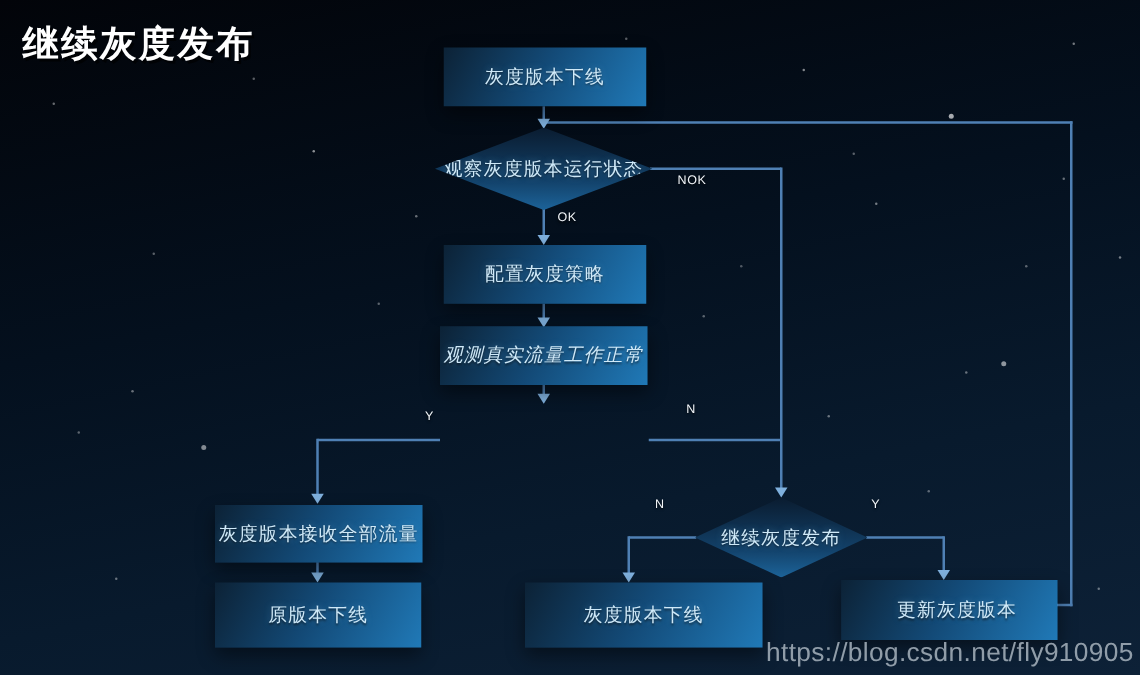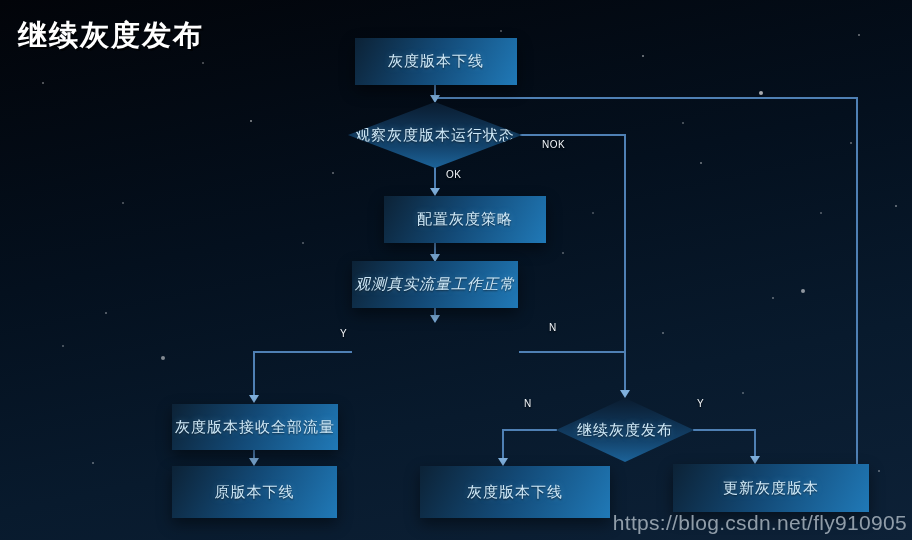--- a/index.html
+++ b/index.html
@@ -82,21 +82,21 @@
   <div class="arr" style="left:750px;top:456px;"></div>
 
   <div class="node box" style="left:355px;top:38px;width:162px;height:47px;">
     <span>灰度版本下线</span>
   </div>
 
   <div class="node diamond" style="left:348px;top:102px;width:174px;height:66px;">
     <span>观察灰度版本运行状态</span>
   </div>
 
-  <div class="node box" style="left:355px;top:196px;width:162px;height:47px;margin-left:29px;">
+  <div class="node box" style="left:355px;top:196px;width:162px;height:47px;">
     <span>配置灰度策略</span>
   </div>
 
   <div class="node box" style="left:352px;top:261px;width:166px;height:47px;font-style:italic;">
     <span>观测真实流量工作正常</span>
   </div>
 
 
   <div class="node box" style="left:172px;top:404px;width:166px;height:46px;">
     <span>灰度版本接收全部流量</span>
@@ -107,21 +107,21 @@
   </div>
 
   <div class="node box" style="left:420px;top:466px;width:190px;height:52px;">
     <span>灰度版本下线</span>
   </div>
 
   <div class="node diamond" style="left:556px;top:398px;width:138px;height:64px;">
     <span>继续灰度发布</span>
   </div>
 
-  <div class="node box" style="left:673px;top:464px;width:196px;height:48px;">
+  <div class="node box" style="left:673px;top:464px;width:161px;height:48px;padding-left:12px;">
     <span>更新灰度版本</span>
   </div>
 
   <div class="elabel" style="left:542px;top:139px;">NOK</div>
   <div class="elabel" style="left:446px;top:169px;">OK</div>
   <div class="elabel" style="left:340px;top:328px;">Y</div>
   <div class="elabel" style="left:549px;top:322px;">N</div>
   <div class="elabel" style="left:524px;top:398px;">N</div>
   <div class="elabel" style="left:697px;top:398px;">Y</div>
 

